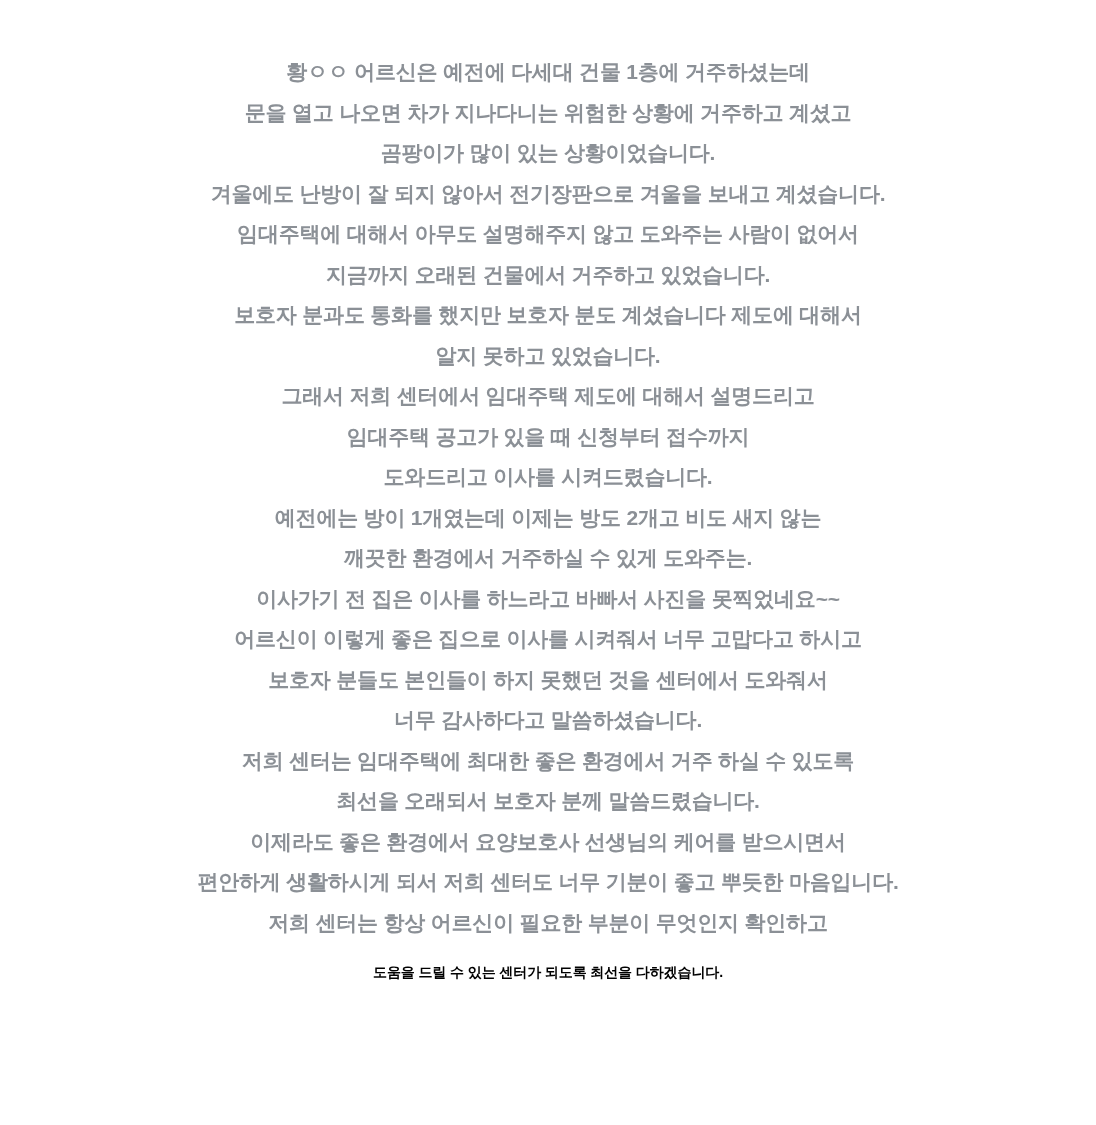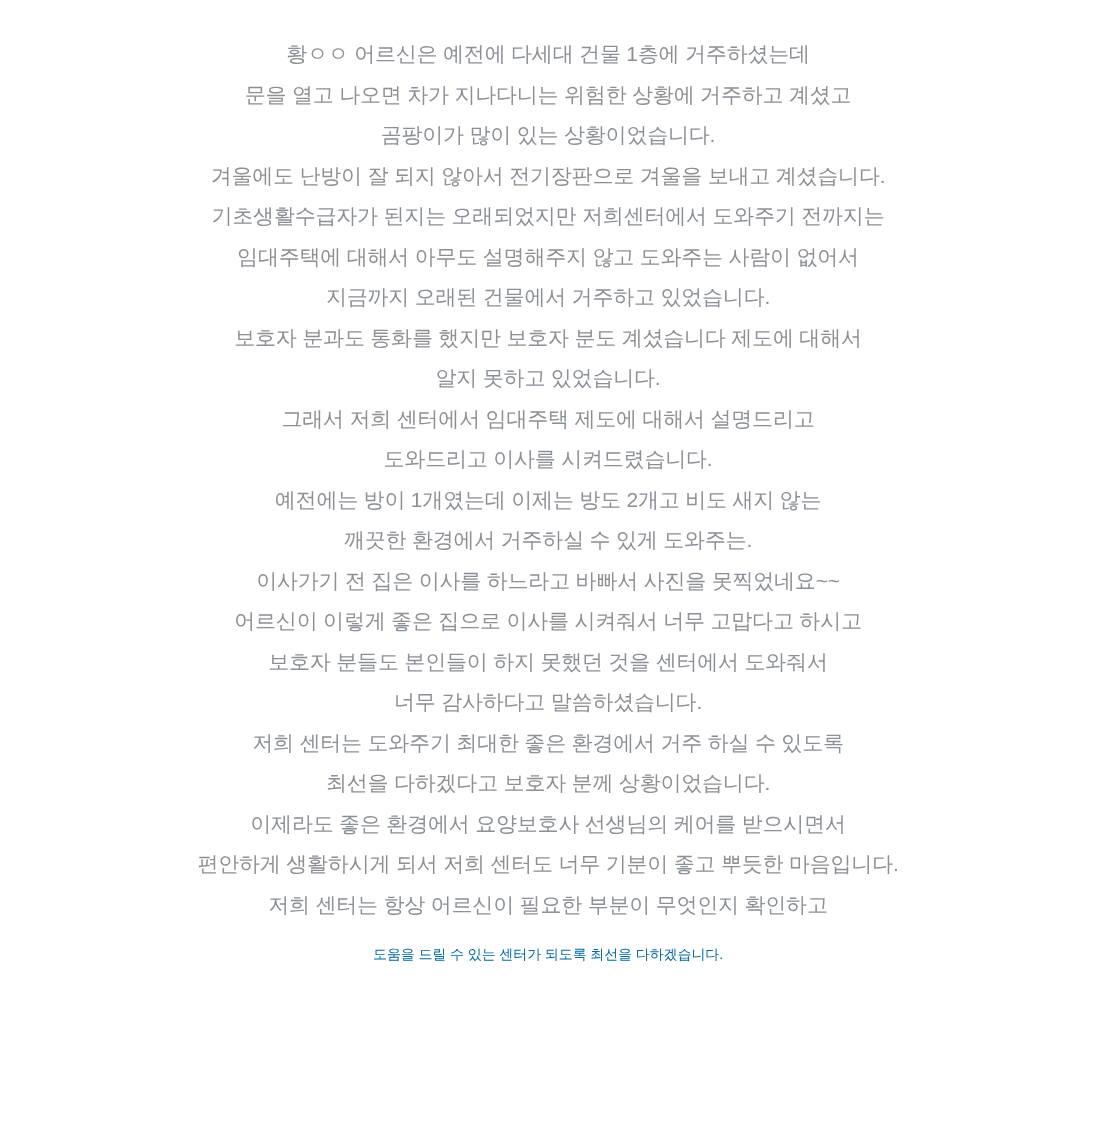--- a/index.html
+++ b/index.html
@@ -11,67 +11,68 @@
     width: 1096px;
     height: 1125px;
     font-family: "Liberation Sans", "DejaVu Sans", sans-serif;
     color: #8a8f94;
     overflow: hidden;
   }
   .page {
     width: 1096px;
     height: 1125px;
     box-sizing: border-box;
-    padding: 34px 24px 0 24px;
+    padding: 52px 24px 0 24px;
     display: flex;
     flex-direction: column;
     align-items: center;
+    font-weight: bold;
   }
   .story {
     width: 100%;
     text-align: center;
   }
   .line {
     display: block;
     font-size: 21px;
     line-height: 40.5px;
     letter-spacing: -0.2px;
     color: #8b9096;
     white-space: pre;
   }
   .line.small {
     font-size: 14px;
     line-height: 30px;
-    color: #0369a1;
+    color: #000000;
     margin-top: 14px;
     letter-spacing: -0.1px;
   }
 </style>
 </head>
 <body>
 
 <div class="page">
   <div class="story">
     <span class="line">황ㅇㅇ 어르신은 예전에 다세대 건물 1층에 거주하셨는데</span>
     <span class="line">문을 열고 나오면 차가 지나다니는 위험한 상황에 거주하고 계셨고</span>
     <span class="line">곰팡이가 많이 있는 상황이었습니다.</span>
     <span class="line">겨울에도 난방이 잘 되지 않아서 전기장판으로 겨울을 보내고 계셨습니다.</span>
-    <span class="line">기초생활수급자가 된지는 오래되었지만 저희센터에서 도와주기 전까지는</span>
     <span class="line">임대주택에 대해서 아무도 설명해주지 않고 도와주는 사람이 없어서</span>
     <span class="line">지금까지 오래된 건물에서 거주하고 있었습니다.</span>
     <span class="line">보호자 분과도 통화를 했지만 보호자 분도 계셨습니다 제도에 대해서</span>
     <span class="line">알지 못하고 있었습니다.</span>
     <span class="line">그래서 저희 센터에서 임대주택 제도에 대해서 설명드리고</span>
+    <span class="line">임대주택 공고가 있을 때 신청부터 접수까지</span>
     <span class="line">도와드리고 이사를 시켜드렸습니다.</span>
     <span class="line">예전에는 방이 1개였는데 이제는 방도 2개고 비도 새지 않는</span>
     <span class="line">깨끗한 환경에서 거주하실 수 있게 도와주는.</span>
     <span class="line">이사가기 전 집은 이사를 하느라고 바빠서 사진을 못찍었네요~~</span>
     <span class="line">어르신이 이렇게 좋은 집으로 이사를 시켜줘서 너무 고맙다고 하시고</span>
     <span class="line">보호자 분들도 본인들이 하지 못했던 것을 센터에서 도와줘서</span>
     <span class="line">너무 감사하다고 말씀하셨습니다.</span>
-    <span class="line">저희 센터는 도와주기 최대한 좋은 환경에서 거주 하실 수 있도록</span>
-    <span class="line">최선을 다하겠다고 보호자 분께 상황이었습니다.</span>
+    <span class="line">저희 센터는 임대주택에 최대한 좋은 환경에서 거주 하실 수 있도록</span>
+    <span class="line">최선을 오래되서 보호자 분께 말씀드렸습니다.</span>
     <span class="line">이제라도 좋은 환경에서 요양보호사 선생님의 케어를 받으시면서</span>
     <span class="line">편안하게 생활하시게 되서 저희 센터도 너무 기분이 좋고 뿌듯한 마음입니다.</span>
     <span class="line">저희 센터는 항상 어르신이 필요한 부분이 무엇인지 확인하고</span>
     <span class="line small">도움을 드릴 수 있는 센터가 되도록 최선을 다하겠습니다.</span>
   </div>
 </div>
 
 </body></html>

